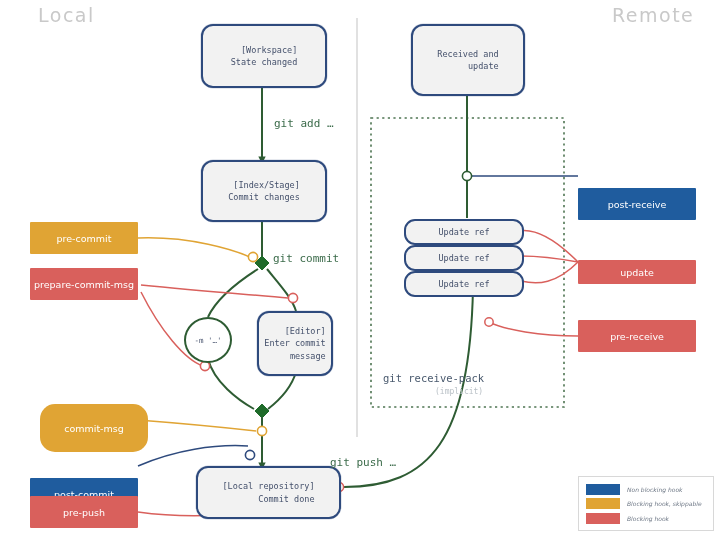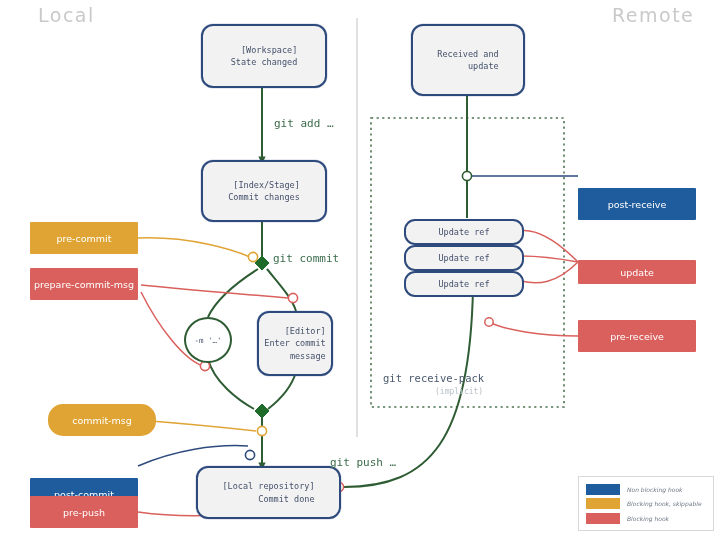--- a/index.html
+++ b/index.html
@@ -162,21 +162,21 @@
 
   <div class="rp-title" style="left:383px;top:372px;">git receive-pack</div>
   <div class="rp-sub" style="left:435px;top:387px;">(implicit)</div>
 
   <div class="hook orange" style="left:30px;top:222px;width:108px;height:32px;">
     <span>pre-commit</span>
   </div>
   <div class="hook red" style="left:30px;top:268px;width:108px;height:32px;">
     <span>prepare-commit-msg</span>
   </div>
-  <div class="hook orange" style="left:48px;top:404px;width:108px;height:32px;border-radius:15px;">
+  <div class="hook orange" style="left:40px;top:404px;width:108px;height:48px;border-radius:15px;">
     <span>commit-msg</span>
   </div>
   <div class="hook blue" style="left:30px;top:450px;width:108px;height:32px;">
     <span>post-commit</span>
   </div>
   <div class="hook red" style="left:30px;top:496px;width:108px;height:32px;">
     <span>pre-push</span>
   </div>
 
   <div class="hook blue" style="left:578px;top:160px;width:118px;height:32px;">

